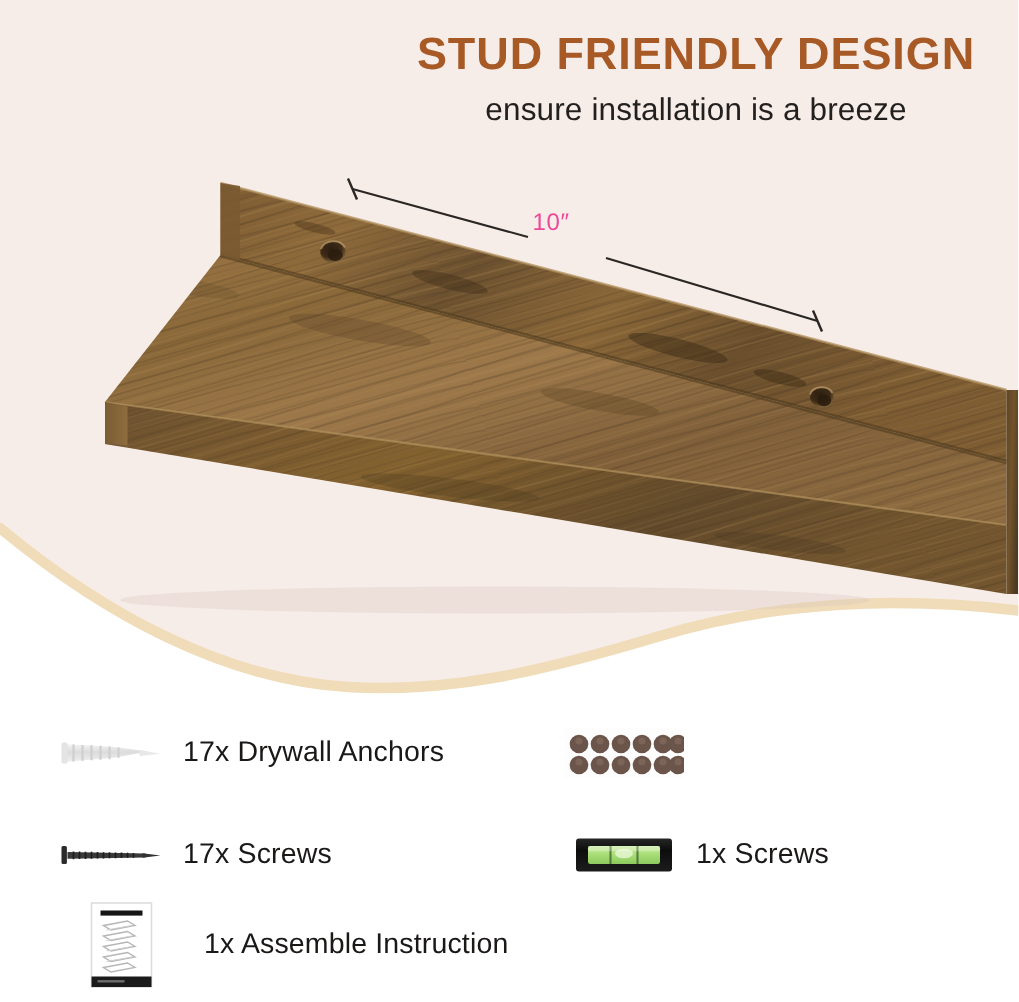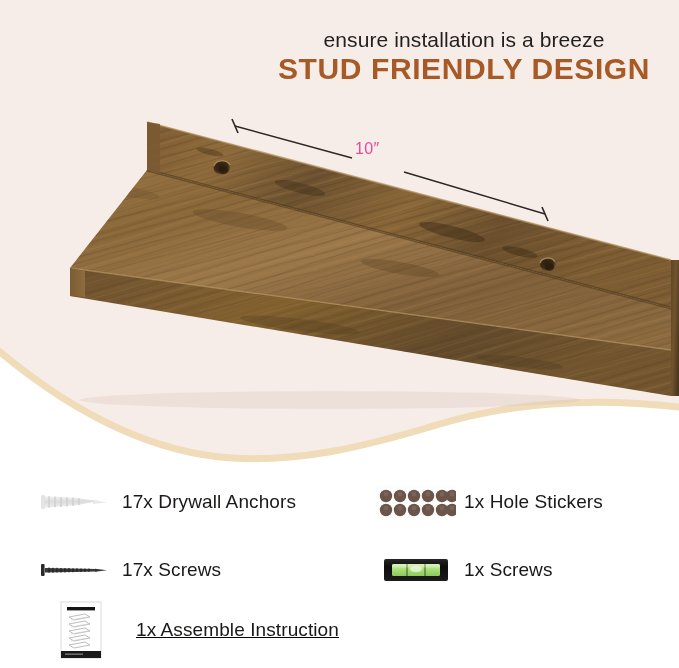--- a/index.html
+++ b/index.html
@@ -103,42 +103,42 @@
   .acc-label {
     font-size: 19px;
     color: #1b1918;
     white-space: nowrap;
     letter-spacing: 0.1px;
   }
   .acc-col-left  { left: 14px;  }
   .acc-col-right { left: 356px; }
   .acc-line-1 { top: 8px;  }
   .acc-line-2 { top: 76px; align-items: center; }
-  .acc-line-3 { top: 136px; text-decoration: underline; }
+  .acc-line-3 { top: 136px; }
   .acc-row.wide .acc-icon { flex-basis: 110px; width: 110px; }
 </style>
 </head>
 <body>
 
 <div id="page">
 
   <svg id="hero-wave" viewBox="0 0 679 470" preserveAspectRatio="none">
     <path d="M0,0 L679,0 L679,407
              C 600,398 520,400 440,424
              C 360,448 300,462 232,458
              C 150,453 70,410 0,352 Z" fill="#f7ede8"></path>
     <path d="M0,352
              C 70,410 150,453 232,458
              C 300,462 360,448 440,424
              C 520,400 600,398 679,407" fill="none" stroke="#f0dcb8" stroke-width="7" stroke-linecap="round"></path>
   </svg>
 
   <div id="headline-block">
+    <div id="headline">STUD FRIENDLY DESIGN</div>
     <div id="subhead">ensure installation is a breeze</div>
-    <div id="headline">STUD FRIENDLY DESIGN</div>
   </div>
 
   <svg id="shelf-photo" viewBox="0 0 679 310" preserveAspectRatio="none">
     <defs>
       <linearGradient id="gBack" x1="0" y1="0" x2="1" y2="0.35">
         <stop offset="0" stop-color="#7d5c33"></stop>
         <stop offset="0.18" stop-color="#8f6b3b"></stop>
         <stop offset="0.38" stop-color="#6d5230"></stop>
         <stop offset="0.58" stop-color="#8a6738"></stop>
         <stop offset="0.78" stop-color="#6b4f2d"></stop>
@@ -325,21 +325,20 @@
               <circle cx="76" cy="9" r="2.4"></circle>
             <circle cx="10" cy="23" r="2.4"></circle>
               <circle cx="24" cy="23" r="2.4"></circle>
             <circle cx="38" cy="23" r="2.4"></circle>
               <circle cx="52" cy="23" r="2.4"></circle>
             <circle cx="66" cy="23" r="2.4"></circle>
               <circle cx="76" cy="23" r="2.4"></circle>
           </g>
         </svg>
       </div>
-      <div class="acc-label">1x Hole Stickers</div>
     </div>
 
     <div class="acc-row acc-col-left acc-line-2">
       <div class="acc-icon">
         <svg width="74" height="20" viewBox="0 0 74 20">
 
           <rect x="4" y="4" width="3.6" height="12" rx="1" fill="#2b2b2b"></rect>
 
           <path d="M8,8 L60,9 L60,11.6 L8,12.5 Z" fill="#3a3a3a"></path>
 

